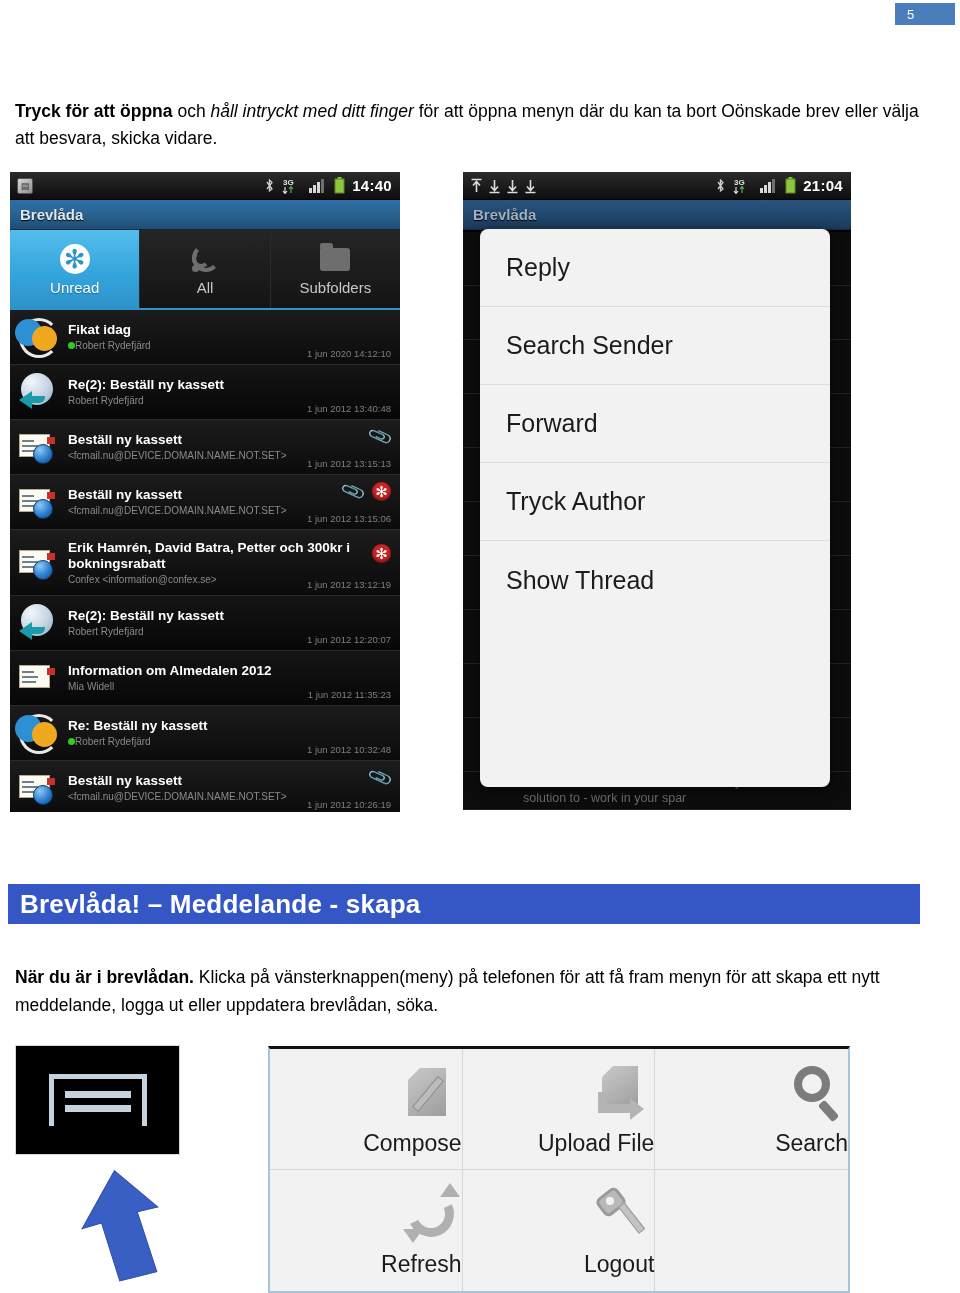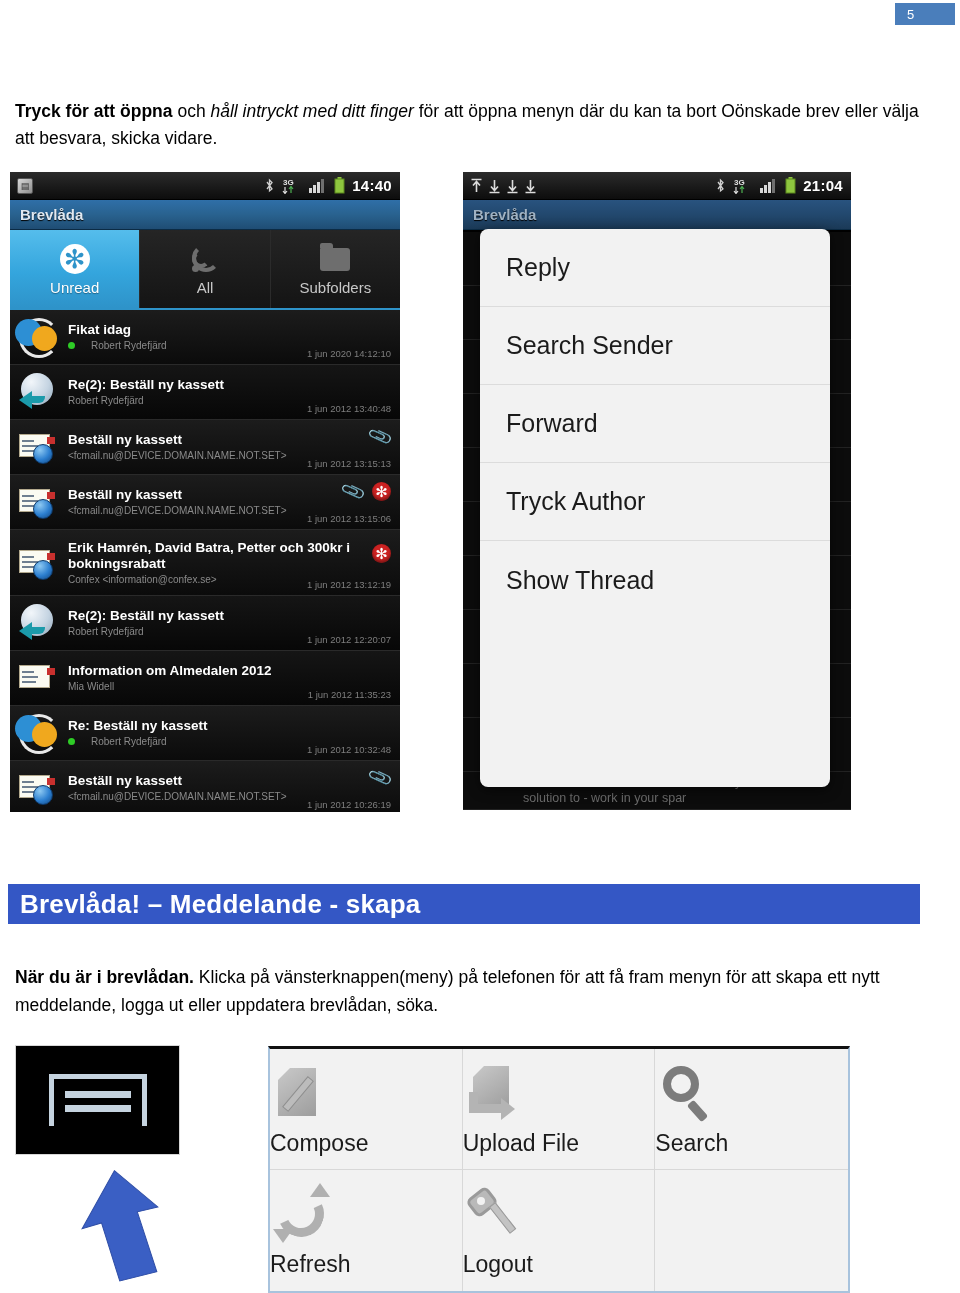--- a/index.html
+++ b/index.html
@@ -104,21 +104,21 @@
   .mailrow{
     position:relative;display:flex;align-items:center;
     border-bottom:1px solid #2a2a2a;box-sizing:border-box;
     padding:5px 8px 5px 8px;min-height:55px;
   }
   .mailrow.read{background:linear-gradient(to bottom,#151515,#070707);}
   .mailrow.unread{background:linear-gradient(to bottom,#1c1c1c,#0b0b0b);}
   .m-ico{width:40px;height:40px;flex:0 0 40px;margin-right:10px;position:relative;}
   .m-body{flex:1 1 auto;min-width:0;}
   .m-subject{font-size:13.5px;color:#ffffff;font-weight:bold;line-height:16px;}
-  .m-sub2{font-size:10px;color:#8a8a8a;line-height:13px;margin-top:1px;display:flex;align-items:center;gap:16px;}
+  .m-sub2{font-size:10px;color:#8a8a8a;line-height:13px;margin-top:1px;display:flex;align-items:center;gap:0;}
   .greendot{width:7px;height:7px;border-radius:50%;background:#2ecc26;display:inline-block;flex:0 0 7px;}
   .m-time{position:absolute;right:9px;bottom:5px;font-size:9.5px;color:#7e7e7e;}
   .m-flags{position:absolute;right:9px;top:6px;display:flex;align-items:center;gap:8px;}
   .clip{font-size:17px;color:#d8d8d8;transform:rotate(-25deg);display:inline-block;}
   .redstar{
     width:19px;height:19px;border-radius:50%;background:#cc2222;color:#fff;
     display:flex;align-items:center;justify-content:center;font-size:15px;line-height:12px;font-weight:bold;
     box-shadow:inset 0 -2px 3px rgba(0,0,0,.4);
   }
 
@@ -205,21 +205,21 @@
   }
 
   
   .optpanel{
     position:absolute;left:268px;top:1046px;width:582px;height:247px;
     background:#f2f2f2;border:2px solid #a8c3dd;border-top:3px solid #111;
     box-sizing:border-box;display:grid;
     grid-template-columns:repeat(3,1fr);grid-template-rows:repeat(2,1fr);
   }
   .optcell{
-    position:relative;display:flex;flex-direction:column;align-items:flex-start;justify-content:center;
+    position:relative;display:flex;flex-direction:column;align-items:flex-end;justify-content:center;
     gap:6px;border-right:1px solid #d8d8d8;border-bottom:1px solid #d8d8d8;box-sizing:border-box;
   }
   .optcell:nth-child(3n){border-right:none;}
   .optcell:nth-child(n+4){border-bottom:none;}
   .optlabel{font-size:23px;color:#1b1b1b;}
   .opticon{width:62px;height:62px;position:relative;display:flex;align-items:center;justify-content:center;}
 
   
   .ic-compose .page{
     position:absolute;left:8px;top:6px;width:38px;height:48px;

